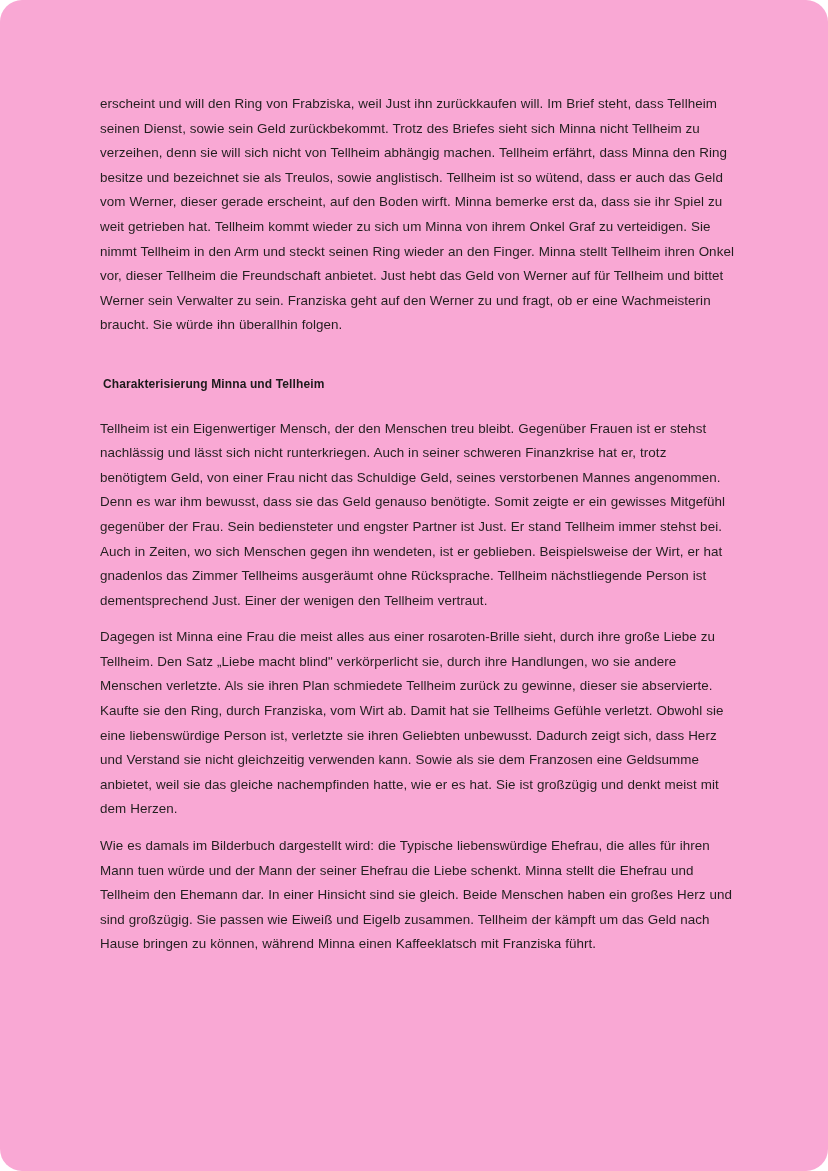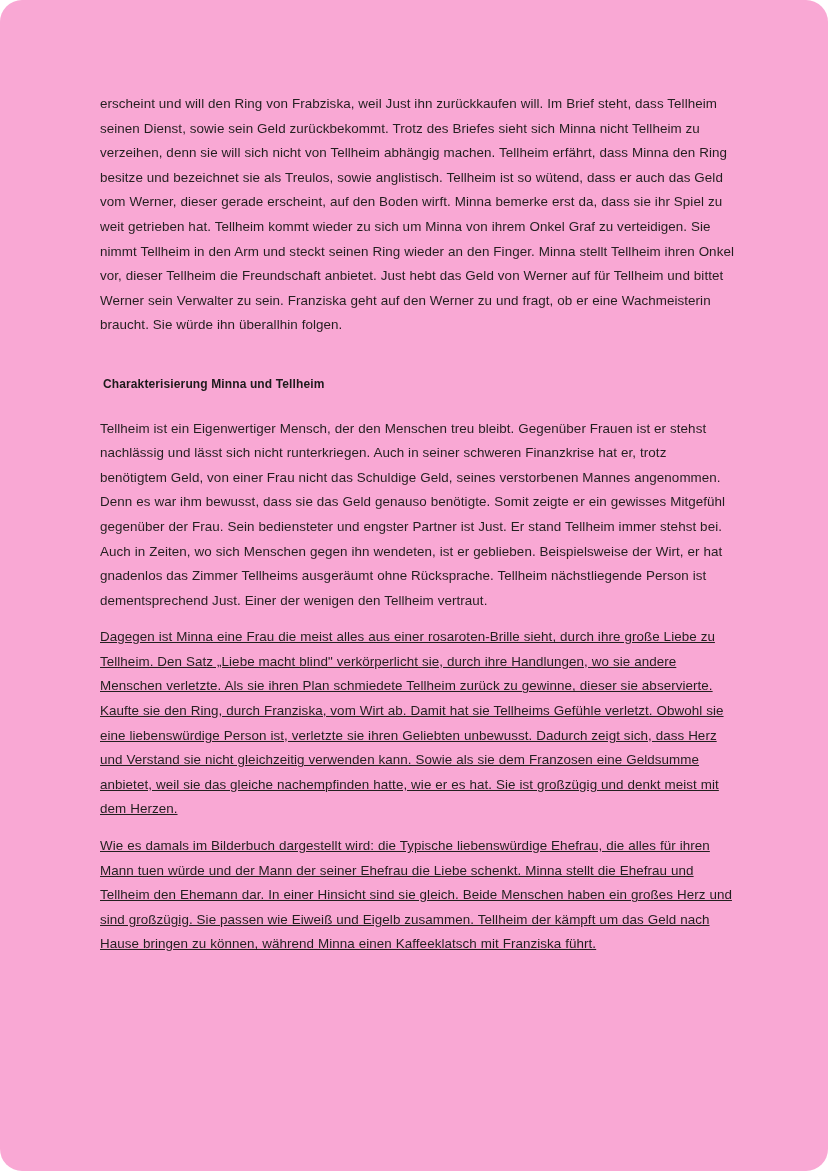--- a/index.html
+++ b/index.html
@@ -31,21 +31,20 @@
     margin: 0;
     font-size: 13.4px;
     line-height: 24.6px;
     letter-spacing: 0.005em;
     color: #231f20;
     text-align: left;
     word-spacing: 0.01em;
   }
   .para + .para {
     margin-top: 12px;
-    text-decoration: underline;
   }
   .section-heading {
     margin: 0;
     padding: 0;
     font-size: 12px;
     line-height: 24.6px;
     font-weight: bold;
     color: #1c1a1b;
     letter-spacing: 0.01em;
     margin-left: 3px;

